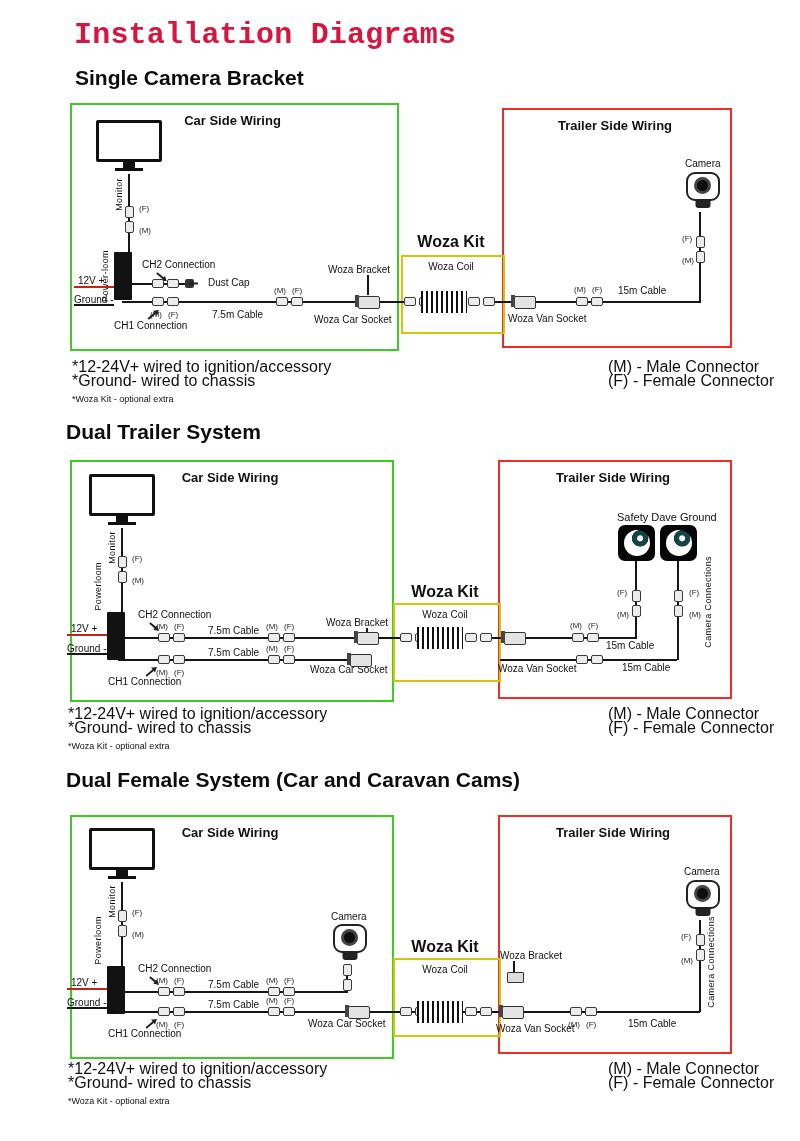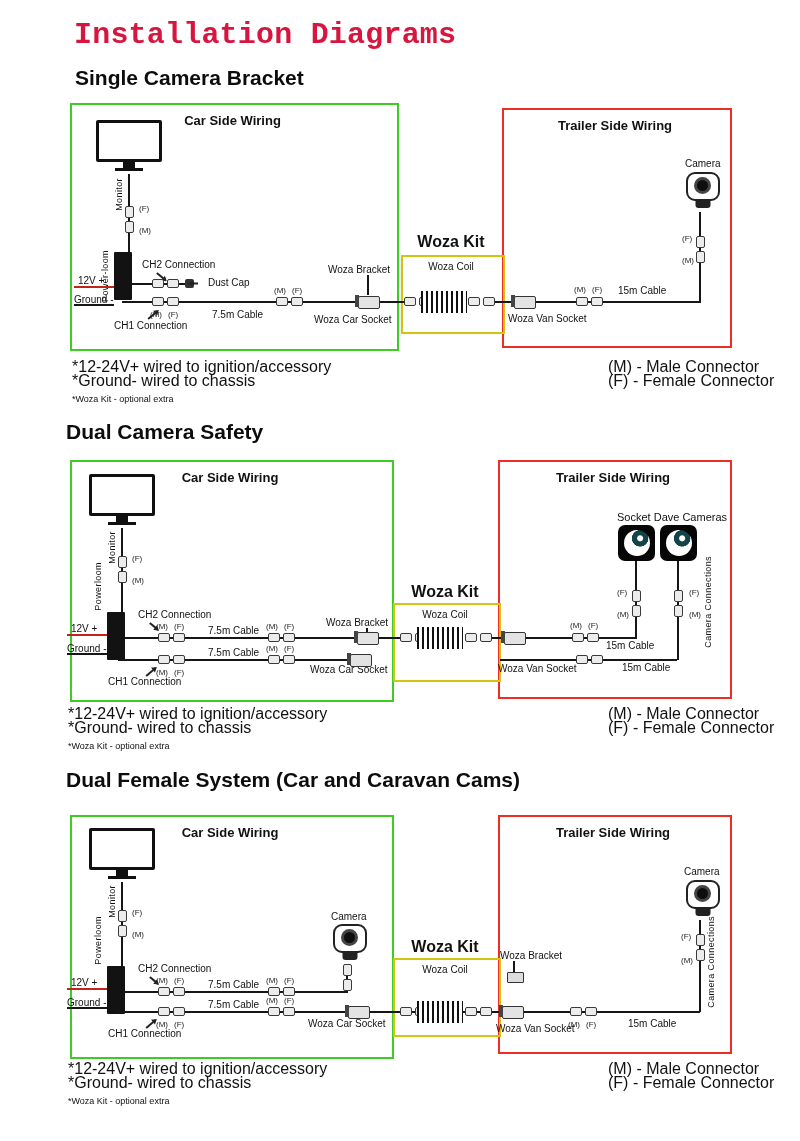--- a/index.html
+++ b/index.html
@@ -143,21 +143,21 @@
     <div class="lbl" style="left:685px;top:158px">Camera</div>
 
     <div class="note" style="left:72px;top:358px">*12-24V+ wired to ignition/accessory</div>
     <div class="note" style="left:72px;top:372px">*Ground- wired to chassis</div>
     <div class="note s" style="left:72px;top:394px">*Woza Kit - optional extra</div>
     <div class="note" style="left:608px;top:358px">(M) - Male Connector</div>
     <div class="note" style="left:608px;top:372px">(F) - Female Connector</div>
   </div>
 
   <div>
-    <div class="heading" style="left:66px;top:420px">Dual Camera Safety</div>
+    <div class="heading" style="left:66px;top:420px">Dual Trailer System</div>
 
     <div class="box g" style="left:70px;top:460px;width:320px;height:238px"></div>
     <div class="boxtitle" style="left:70px;top:470px;width:320px">Car Side Wiring</div>
     <div class="box r" style="left:498px;top:460px;width:230px;height:235px"></div>
     <div class="boxtitle" style="left:498px;top:470px;width:230px">Trailer Side Wiring</div>
     <div class="boxtitle sm" style="left:393px;top:583px;width:104px">Woza Kit</div>
     <div class="box y" style="left:393px;top:603px;width:104px;height:75px"></div>
     <div class="lbl c" style="left:393px;top:609px;width:104px">Woza Coil</div>
 
     <div class="monitor" style="left:89px;top:474px"></div>
@@ -210,21 +210,21 @@
     <div class="lbl" style="left:498px;top:663px">Woza Van Socket</div>
     <div class="connpair" style="left:572px;top:633px"></div>
     <div class="lbl s" style="left:570px;top:621px">(M)</div>
     <div class="lbl s" style="left:588px;top:621px">(F)</div>
     <div class="lbl" style="left:606px;top:640px">15m Cable</div>
 
     <div class="hline" style="left:500px;top:659px;width:177px"></div>
     <div class="connpair" style="left:576px;top:655px"></div>
     <div class="lbl" style="left:622px;top:662px">15m Cable</div>
 
-    <div class="lbl" style="left:617px;top:511px;font-size:11px">Socket Dave Cameras</div>
+    <div class="lbl" style="left:617px;top:511px;font-size:11px">Safety Dave Ground</div>
     <div class="eyecam" style="left:618px;top:525px"></div>
     <div class="eyecam" style="left:660px;top:525px"></div>
     <div class="vline" style="left:635px;top:561px;height:77px"></div>
     <div class="vline" style="left:677px;top:561px;height:99px"></div>
     <div class="connpair v" style="left:632px;top:590px"></div>
     <div class="lbl s" style="left:617px;top:588px">(F)</div>
     <div class="lbl s" style="left:617px;top:610px">(M)</div>
     <div class="connpair v" style="left:674px;top:590px"></div>
     <div class="lbl s" style="left:689px;top:588px">(F)</div>
     <div class="lbl s" style="left:689px;top:610px">(M)</div>

